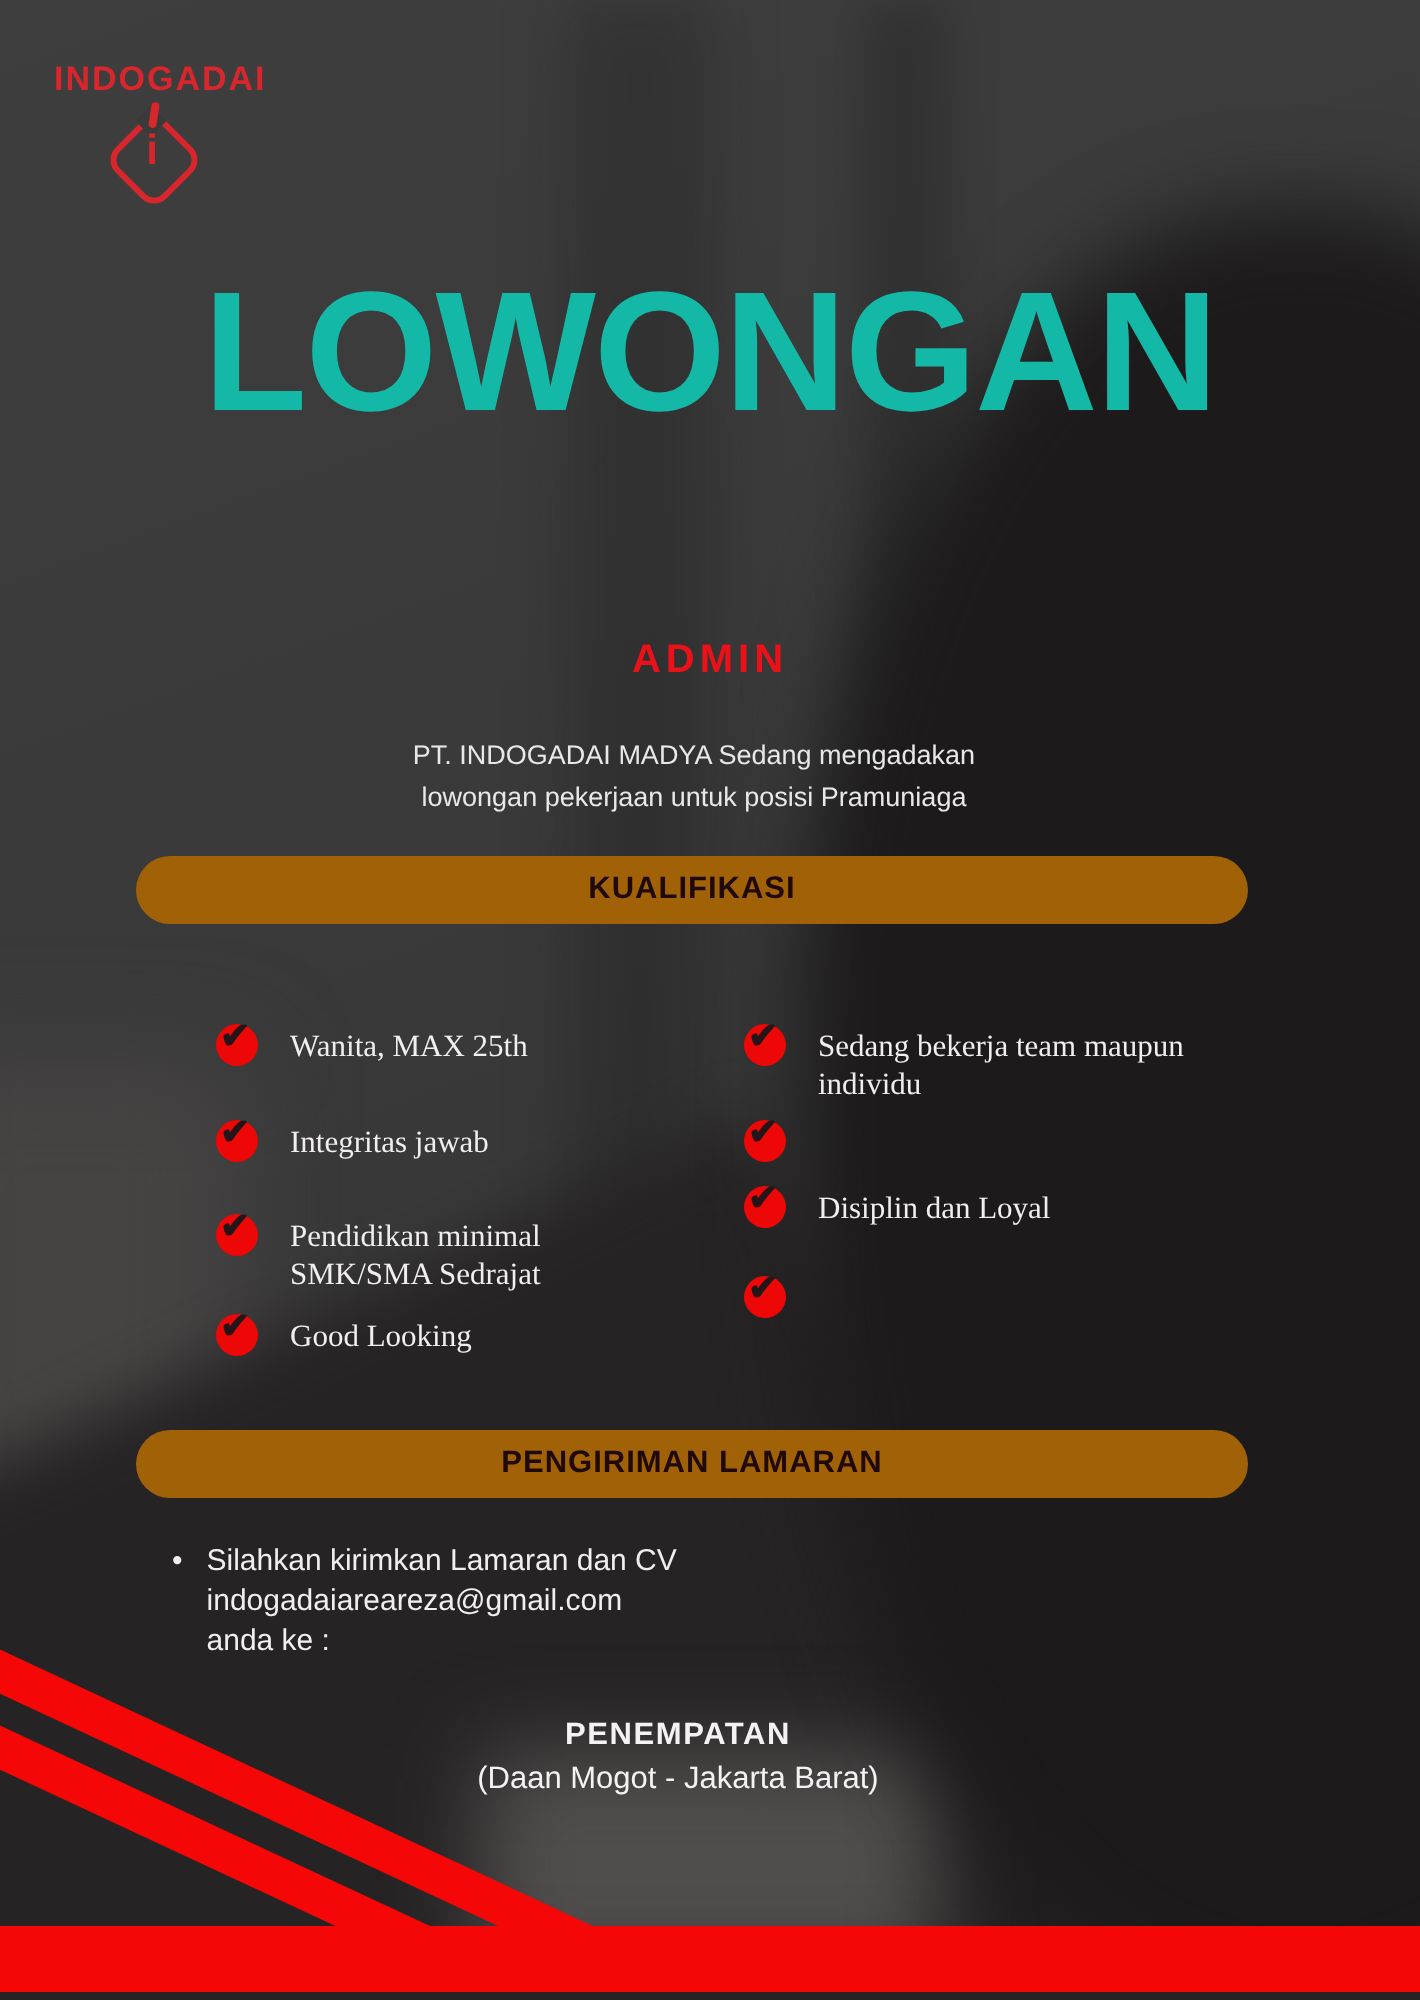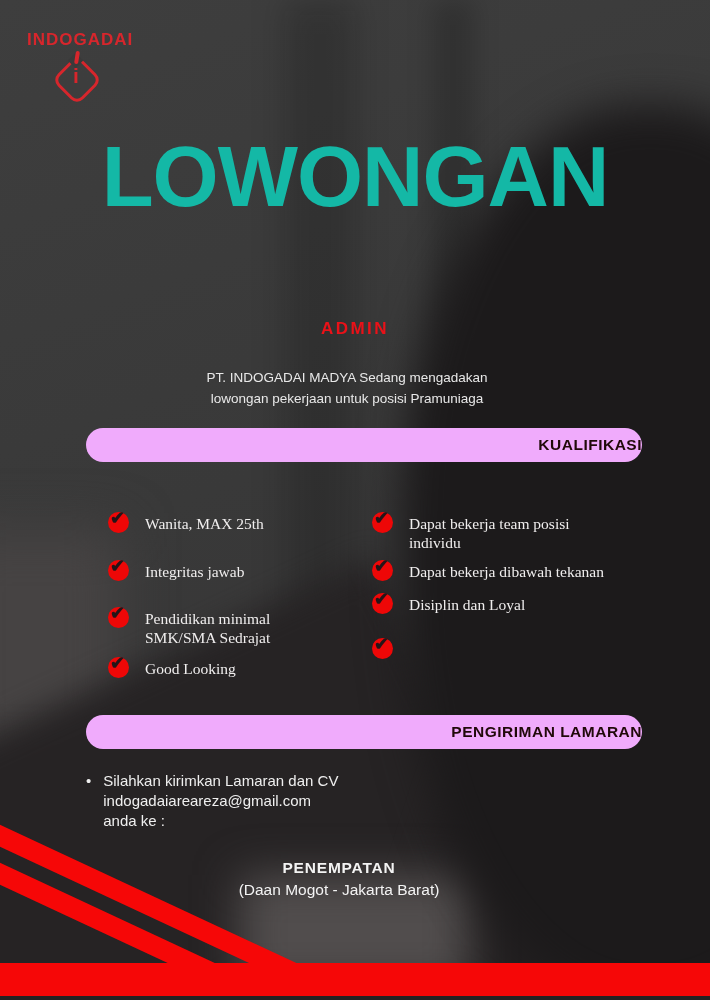--- a/index.html
+++ b/index.html
@@ -39,26 +39,26 @@
   .diamond-gap{position:absolute;left:17px;top:1px;width:11px;height:11px;
       background:inherit;transform:rotate(45deg);background:#3a3a3a;}
   .logo-stem{position:absolute;left:22px;top:-3px;width:3.5px;height:13px;
       background:#d7262c;transform:rotate(9deg);border-radius:2px;}
   .logo-i{position:absolute;left:0;top:11px;width:46px;text-align:center;
       color:#d7262c;font-weight:bold;font-size:21px;line-height:21px;}
   
   .title{position:absolute;top:136px;left:0;right:0;text-align:center;
       color:#14b8a6;font-size:85px;font-weight:bold;line-height:81px;letter-spacing:-1px;}
   .admin{position:absolute;top:319px;left:0;width:100%;text-align:center;
-      color:#ea1118;font-weight:bold;font-size:17px;letter-spacing:2.5px;}
+      color:#ea1118;font-weight:bold;font-size:20px;letter-spacing:2.5px;}
   .intro{position:absolute;top:367px;left:0;width:100%;text-align:center;
       color:#e8e8e8;font-size:13.5px;line-height:21px;transform:translateX(-8px);}
   
-  .banner{position:absolute;left:86px;width:556px;height:34px;background:#f0abfc;
-      border-radius:17px;display:flex;align-items:center;justify-content:flex-end;
+  .banner{position:absolute;left:68px;width:556px;height:34px;background:#a16207;
+      border-radius:17px;display:flex;align-items:center;justify-content:center;
       color:#200909;font-weight:bold;font-size:15.5px;letter-spacing:.5px;}
   .banner.q{top:428px;}
   .banner.a{top:715px;}
   
   .quals{position:absolute;top:512px;left:108px;right:36px;display:flex;}
   .col-left{width:264px;flex:0 0 264px;}
   .col-right{flex:1;}
   .q-item{display:flex;align-items:flex-start;}
   .check{flex:0 0 21px;width:21px;height:21px;margin-right:16px;background:#ee0707;
       border-radius:50%;position:relative;}
@@ -161,27 +161,26 @@
               <span class="check-mark">✔</span>
             </span>
           <span class="q-text">Good Looking</span>
         </div>
       </div>
       <div class="col-right">
         <div class="q-item mr1">
           <span class="check">
               <span class="check-mark">✔</span>
             </span>
-          <span class="q-text">Dapat bekerja team posisi individu</span>
+          <span class="q-text">Sedang bekerja team maupun individu</span>
         </div>
         <div class="q-item mr2">
           <span class="check">
               <span class="check-mark">✔</span>
             </span>
-          <span class="q-text">Dapat bekerja dibawah tekanan</span>
         </div>
         <div class="q-item mr3">
           <span class="check">
               <span class="check-mark">✔</span>
             </span>
           <span class="q-text">Disiplin dan Loyal</span>
         </div>
         <div class="q-item">
           <span class="check">
               <span class="check-mark">✔</span>

